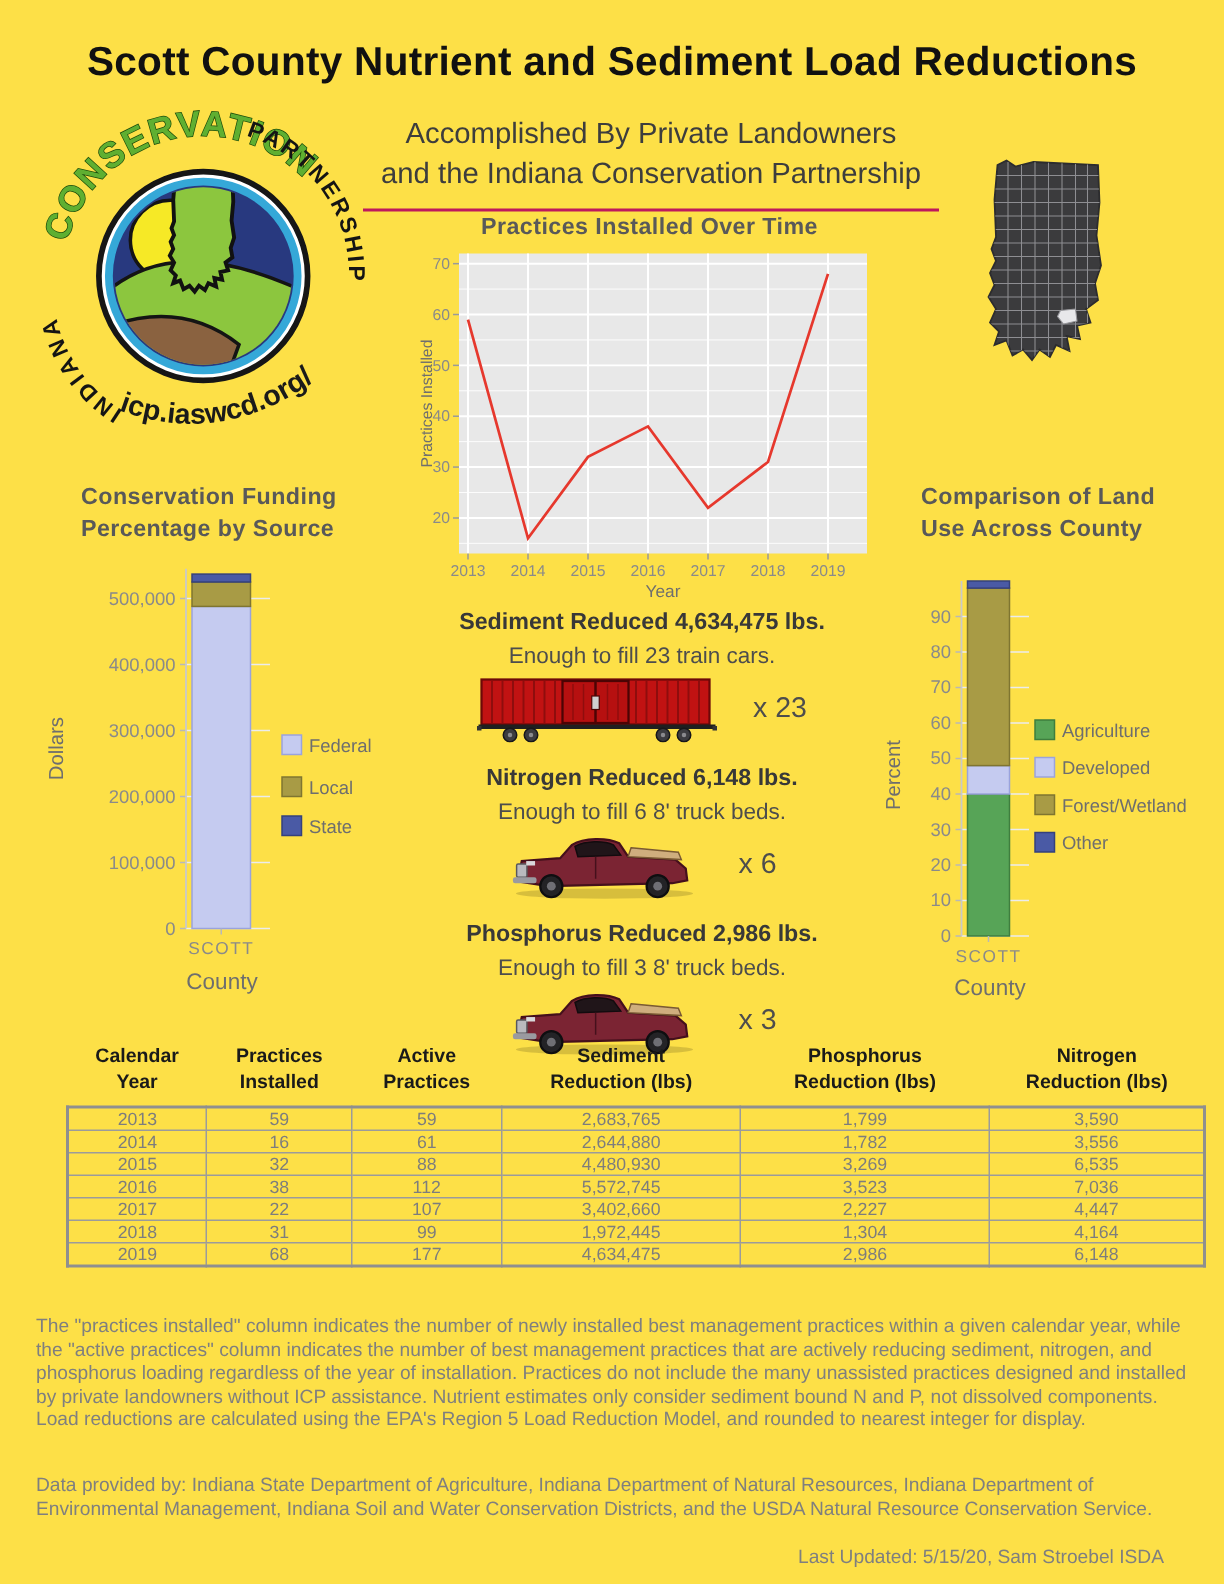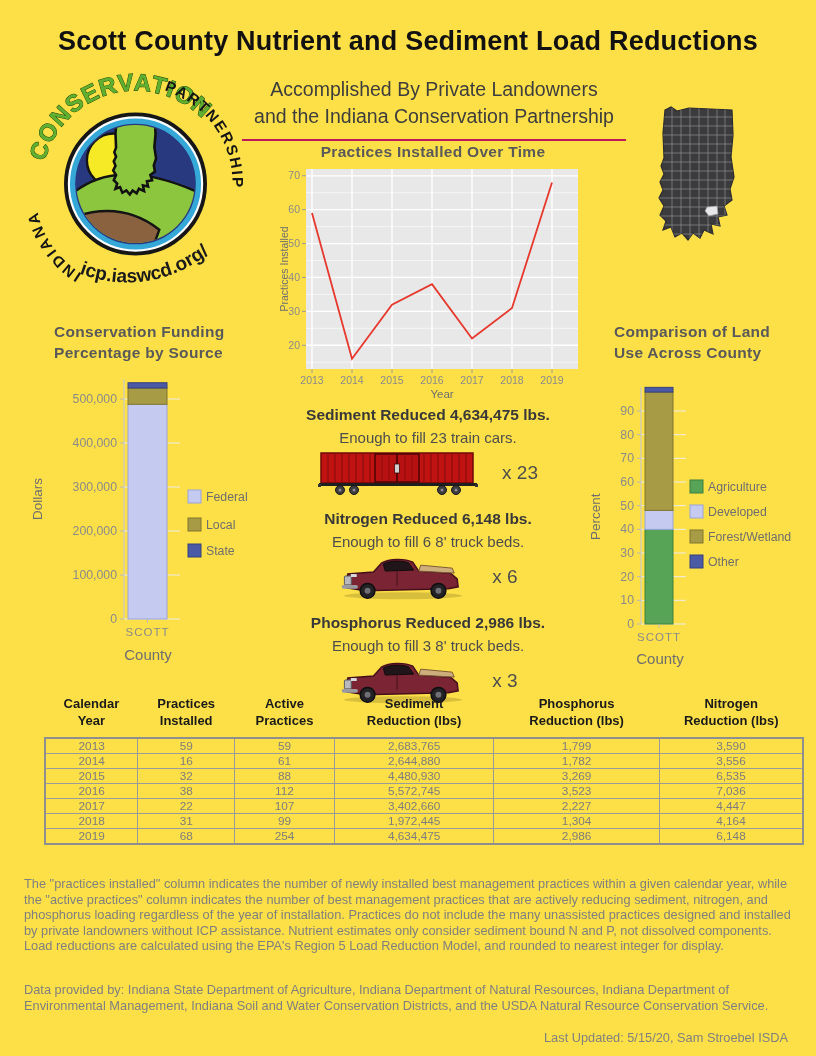--- a/index.html
+++ b/index.html
@@ -49,21 +49,21 @@
   #data-table th{font-size:13px;font-weight:bold;color:#1a1a1a;line-height:1.3;
       padding:2px 0 7px 0;white-space:pre-line;border:none;text-align:center;}
   #data-table tbody{border:2px solid #8f8f8f;}
   #data-table td{border:1px solid #9b9b9b;text-align:center;font-size:11.8px;
       color:#7d7d7d;height:15px;padding:0;}
 
   .note{position:absolute;left:24px;width:772px;font-size:12.8px;color:#7f7f7f;
       line-height:15.6px;}
   #methodology-note{top:876px;}
   #data-provided-note{top:982px;}
-  #last-updated{position:absolute;right:28px;top:1030px;font-size:12.8px;color:#7f7f7f;}
+  #last-updated{position:absolute;right:40px;top:1030px;font-size:12.8px;color:#7f7f7f;}
 </style>
 </head>
 <body>
 
 <div class="page" data-name="report-page">
 
   <svg width="0" height="0" style="position:absolute" aria-hidden="true">
     <defs>
       <path id="in-shape" d="M 12,5 L 18,2 L 24,6 L 36,3 L 79,5 L 80,30 L 78,52 L 81,72 L 77,84 L 79,95
         L 71,101 L 74,110 L 65,112 L 67,121 L 58,119 L 60,129 L 51,125 L 47,133 L 40,128 L 35,135
@@ -423,21 +423,21 @@
           <td data-name="table-cell">2018</td>
           <td data-name="table-cell">31</td>
           <td data-name="table-cell">99</td>
           <td data-name="table-cell">1,972,445</td>
           <td data-name="table-cell">1,304</td>
           <td data-name="table-cell">4,164</td>
         </tr>
         <tr data-name="table-row">
           <td data-name="table-cell">2019</td>
           <td data-name="table-cell">68</td>
-          <td data-name="table-cell">254</td>
+          <td data-name="table-cell">177</td>
           <td data-name="table-cell">4,634,475</td>
           <td data-name="table-cell">2,986</td>
           <td data-name="table-cell">6,148</td>
         </tr>
       </tbody>
   </table>
 
   <div id="methodology-note" class="note" data-name="methodology-note">The "practices installed" column indicates the number of newly installed best management practices within a given calendar year, while the "active practices" column indicates the number of best management practices that are actively reducing sediment, nitrogen, and phosphorus loading regardless of the year of installation.  Practices do not include the many unassisted practices designed and installed by private landowners without ICP assistance. Nutrient estimates only consider sediment bound N and P, not dissolved components. Load reductions are calculated using the EPA's Region 5 Load Reduction Model, and rounded to nearest integer for display.</div>
   <div id="data-provided-note" class="note" data-name="data-provided-note">Data provided by: Indiana State Department of Agriculture, Indiana Department of Natural Resources, Indiana Department of Environmental Management, Indiana Soil and Water Conservation Districts, and the USDA Natural Resource Conservation Service.</div>
   <div id="last-updated" data-name="last-updated">Last Updated: 5/15/20, Sam Stroebel ISDA</div>

